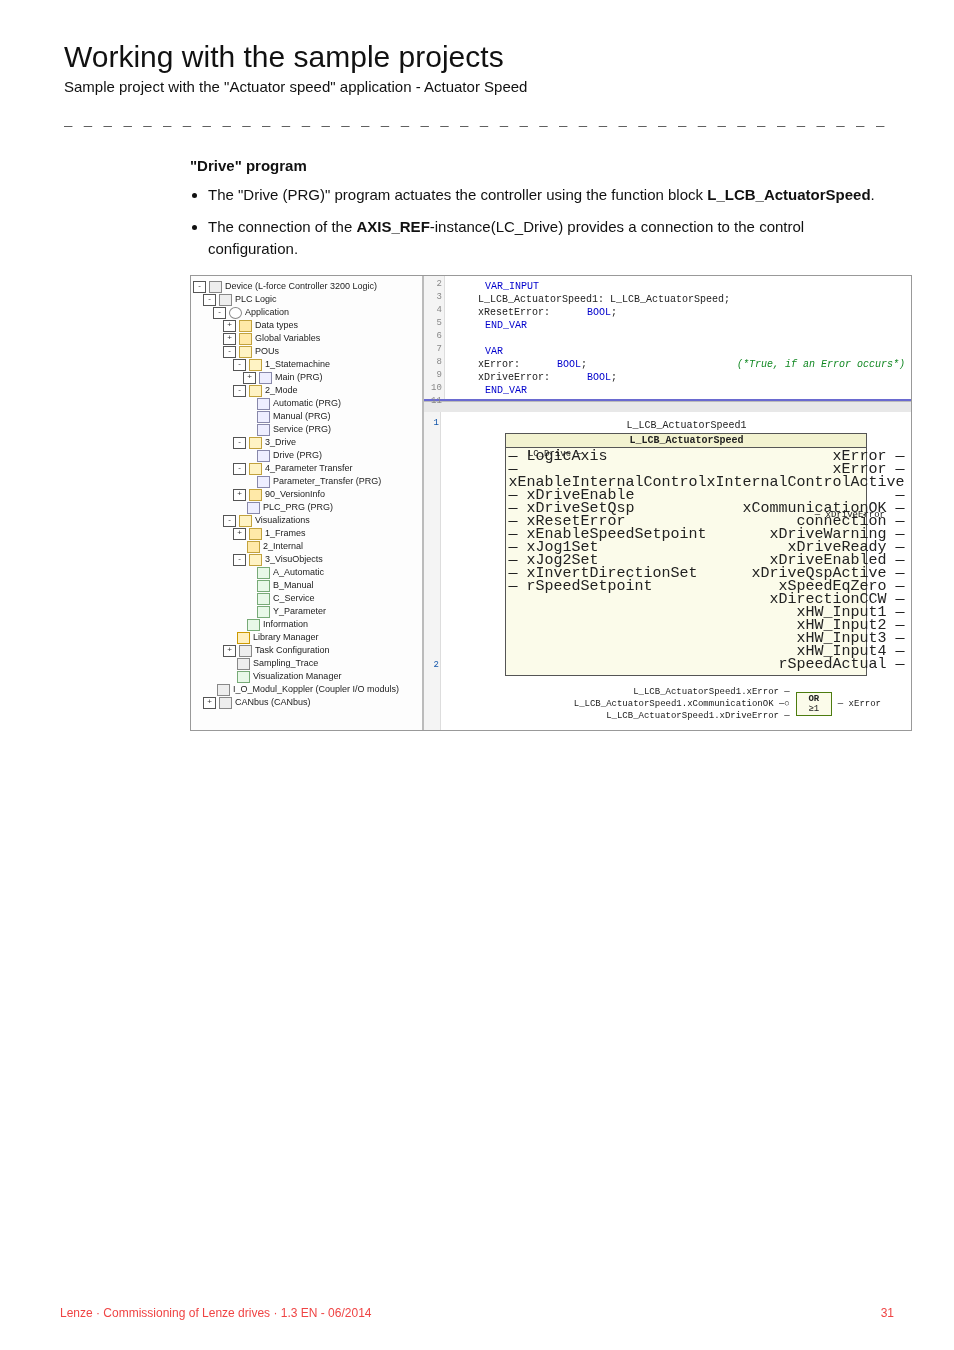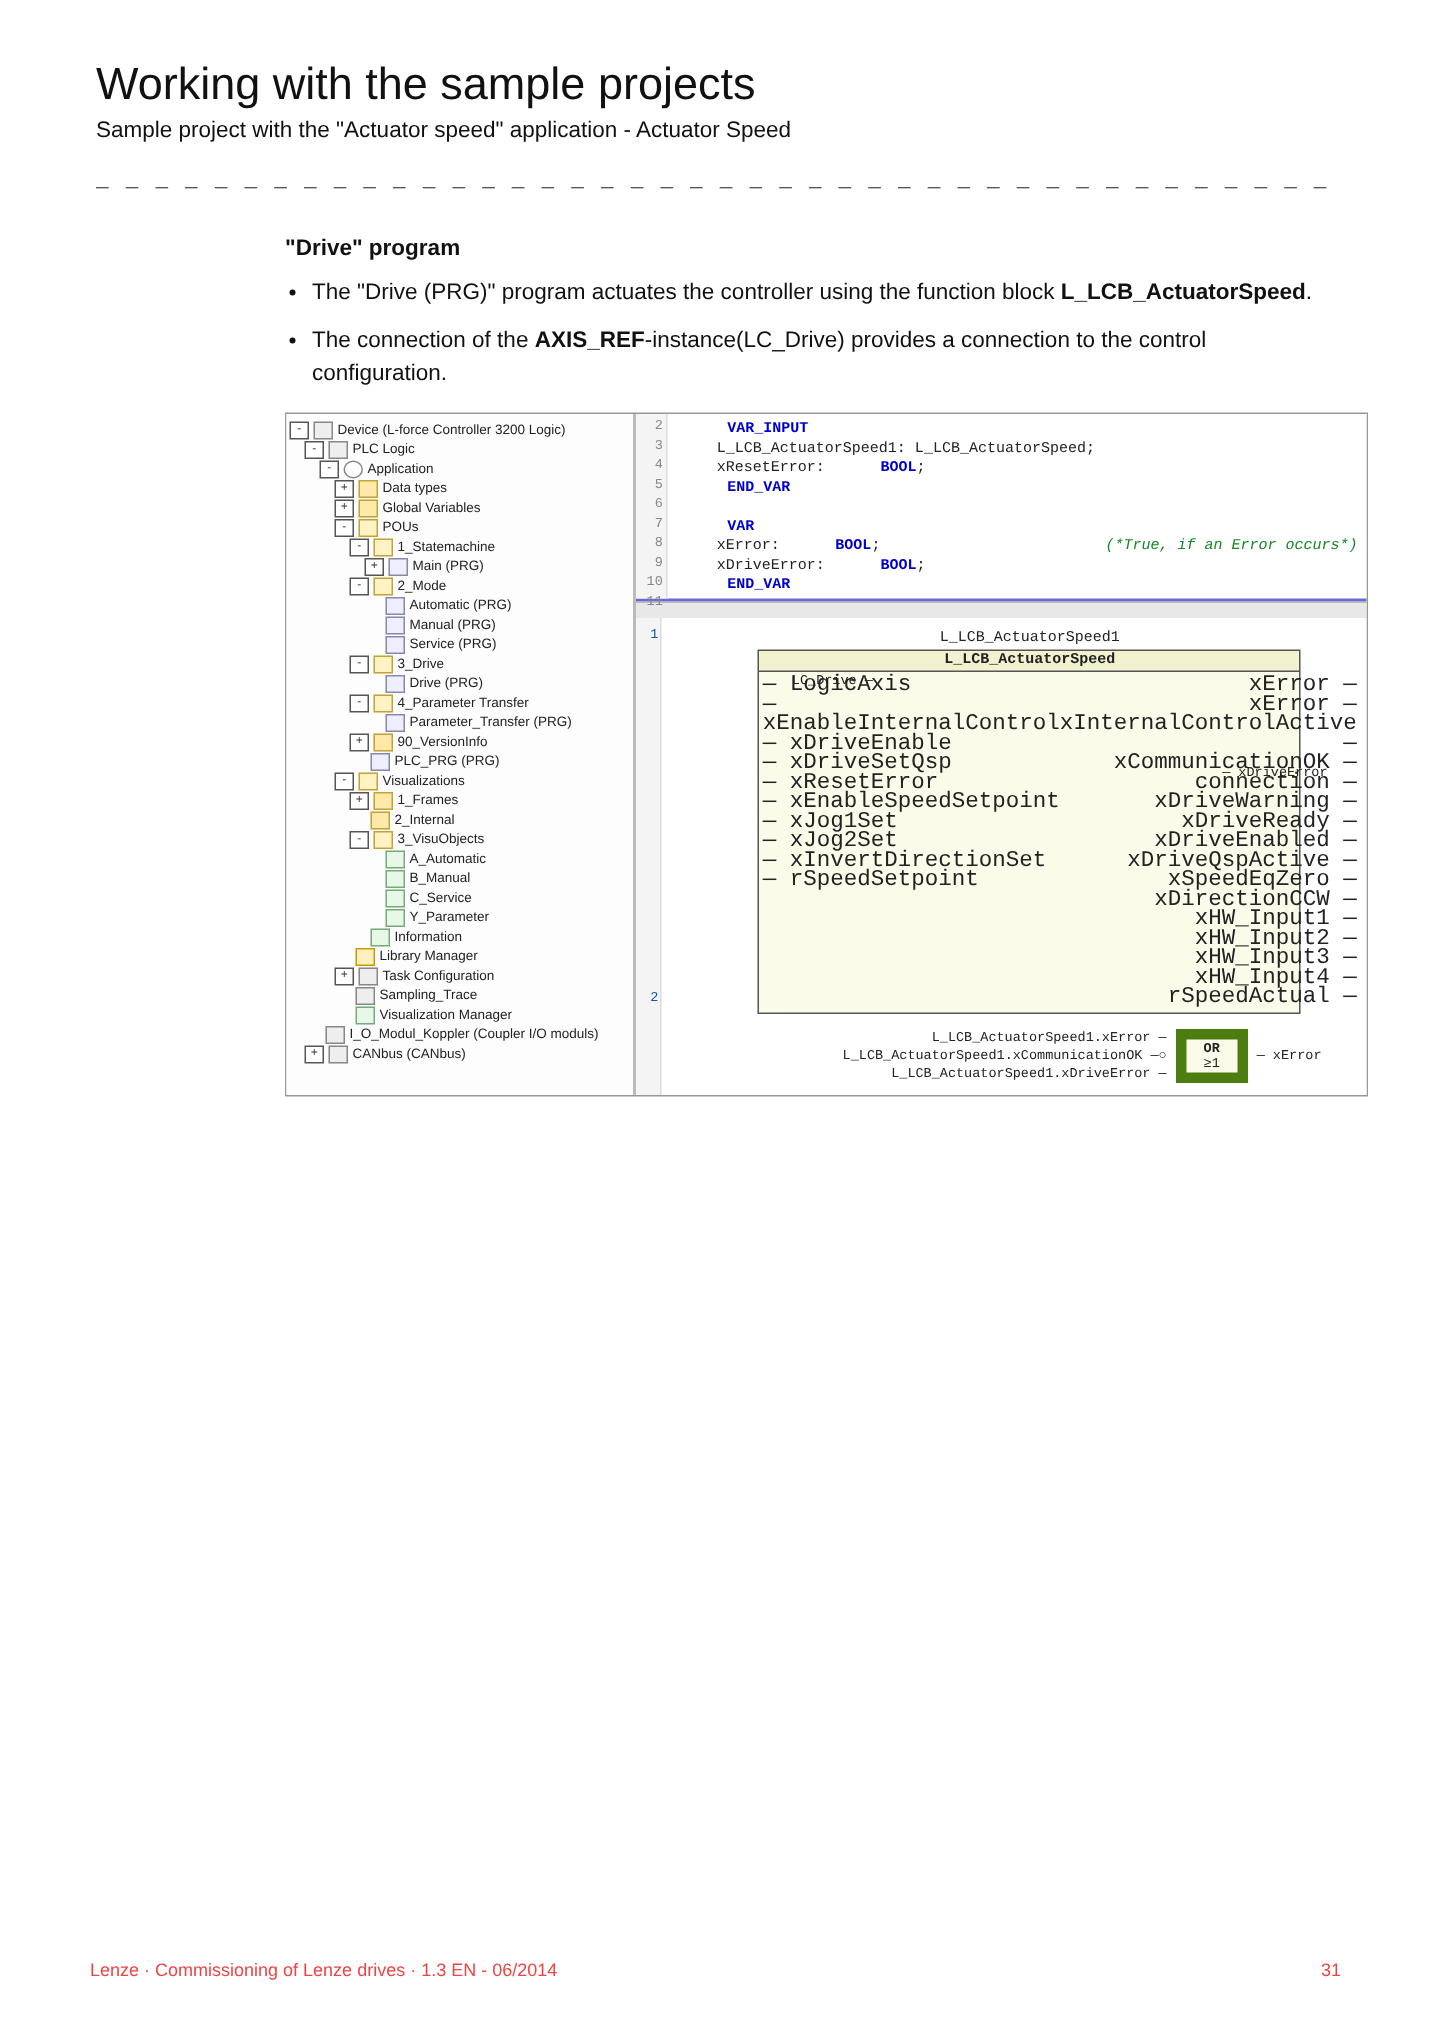--- a/index.html
+++ b/index.html
@@ -110,21 +110,21 @@
     background: #f4f4f4;
     border-right: 1px solid #ddd;
   }
   .code-pane pre, .scrollnote {
     font-family: "Courier New", monospace;
     font-size: 10px;
     line-height: 13px;
     margin: 0 0 0 24px;
     white-space: pre;
   }
-  .kw { color: #0000cc; font-weight: 700; margin-left: 31px; }
+  .kw { color: #0000cc; font-weight: 400; margin-left: 31px; }
   .cmt { color: #118822; font-style: italic; }
   .ln {
     position: absolute;
     left: 2px;
     width: 16px;
     text-align: right;
     color: #888;
     font-family: "Courier New", monospace;
     font-size: 9px;
   }
@@ -195,21 +195,21 @@
   .fb-ext-l { left: 56px; top: 28px; text-align: right; }
   .fb-ext-r { right: 16px; top: 56px; margin-top: 33px; }
 
   .or-row {
     display:flex;align-items:center;justify-content:flex-end;
     margin: 4px 20px 0 40px;
     font-family:"Courier New",monospace;font-size:9px;
   }
   .or-inputs { text-align:right; line-height:12px; margin-right:6px;}
   .or-box {
-    border:7px solid #4d7c0f;background:#fbfbea;
+    border:1px solid #4d7c0f;background:#fbfbea;
     width:34px;text-align:center;padding:1px 0;
   }
   .or-box .t{font-weight:700;}
   .or-out { margin-left:6px; }
 
   
   .footer {
     position: absolute;
     left: 60px; right: 60px; bottom: 26px;
     display: flex;

